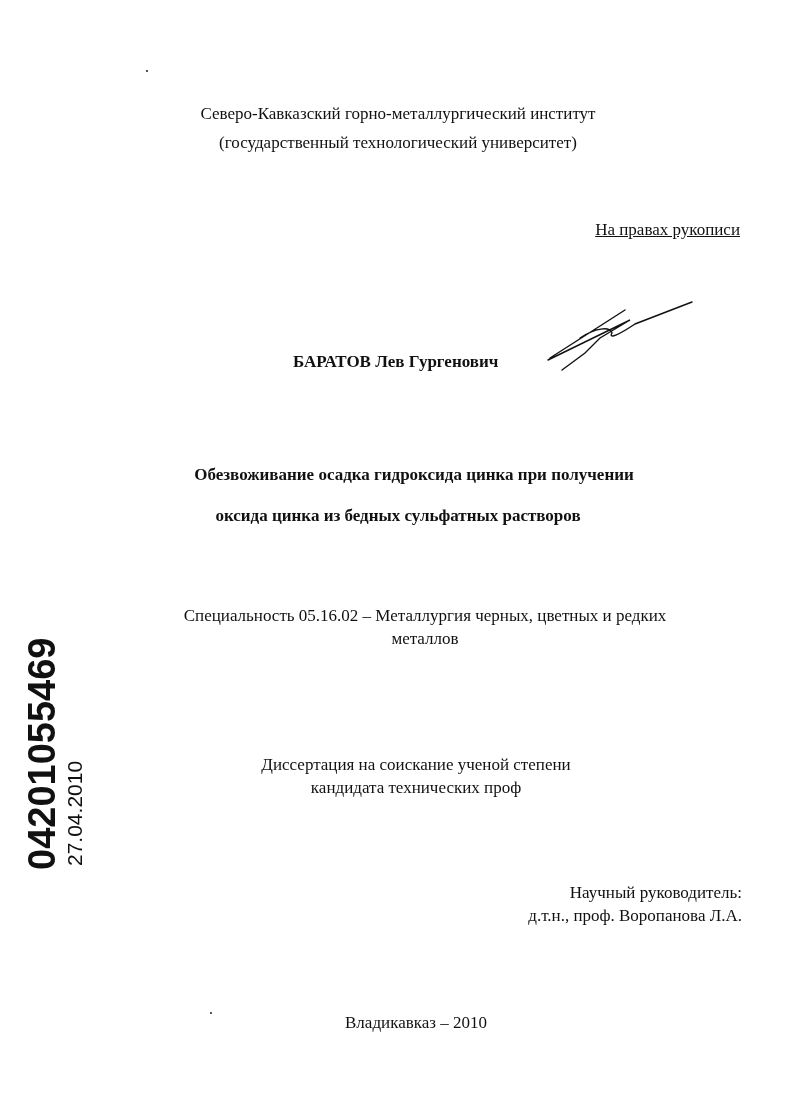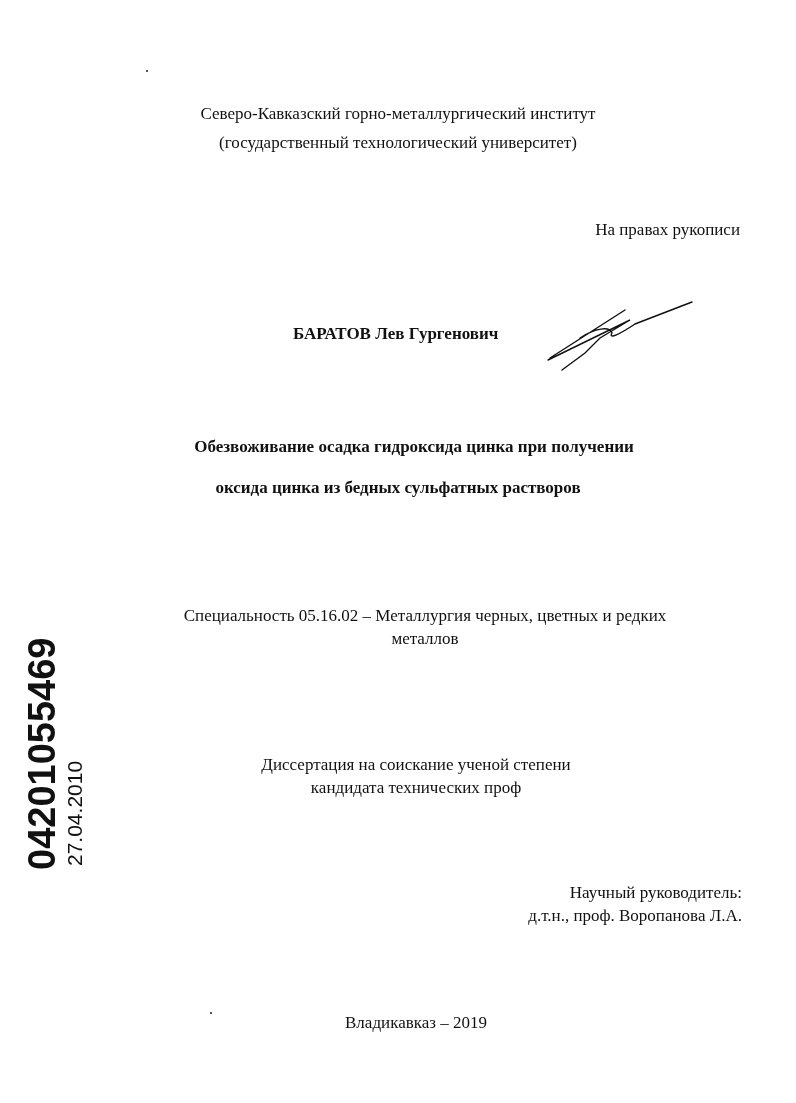--- a/index.html
+++ b/index.html
@@ -1,52 +1,52 @@
 <!DOCTYPE html>
 <html><head>
 <meta charset="utf-8">
 <style>
   html, body { margin: 0; padding: 0; background: #ffffff; }
   body { width: 796px; height: 1103px; position: relative; overflow: hidden;
          font-family: "Liberation Serif", "DejaVu Serif", serif; color: #111; }
   .abs { position: absolute; }
   .center { left: 0; width: 796px; text-align: center; font-family: Liberation Serif, serif; }
   .t17 { font-size: 17px; line-height: 26px; }
-  .bold { font-weight: bold; }
+  .bold { font-weight: bold; margin-top: 28px; }
   .stamp { position: absolute; left: 20px; top: 870px; transform-origin: 0 0;
            transform: rotate(-90deg); font-family: "Liberation Sans", "DejaVu Sans", sans-serif; white-space: nowrap; }
   .dot { position: absolute; width: 2px; height: 2px; background: #555; }
 </style>
 </head>
 <body>
 
 <div class="dot" style="left:146px; top:70px;"></div>
 <div class="dot" style="left:210px; top:1012px;"></div>
 
 <div class="abs center t17" style="top:101px;">Северо-Кавказский горно-металлургический институт</div>
 <div class="abs center t17" style="top:130px;">(государственный технологический университет)</div>
 
-<div class="abs t17" style="top:217px; right:56px; text-align:right;">На правах рукописи</div>
+<div class="abs t17" style="top:217px; right:56px; text-align:right;text-decoration:underline;">На правах рукописи</div>
 
 <div class="abs t17 bold" style="top:321px; left:293px;">БАРАТОВ Лев Гургенович</div>
 
 <svg class="abs" style="left:540px; top:298px;" width="160" height="75" viewBox="0 0 160 75">
   <path d="M10 60 L85 12 M8 62 L90 22 L60 40 L45 55 L22 72 M40 40 C55 30 70 28 72 35 C68 42 80 36 95 26 L152 4" fill="none" stroke="#111" stroke-width="1.4" stroke-linecap="round"></path>
 </svg>
 
 <div class="abs center t17 bold" style="top:434px; left:16px;">Обезвоживание осадка гидроксида цинка при получении</div>
 <div class="abs center t17 bold" style="top:475px; left:0;">оксида цинка из бедных сульфатных растворов</div>
 
 <div class="abs center t17" style="top:603px; left:54px; width:742px;">Специальность  05.16.02 – Металлургия черных, цветных и редких</div>
 <div class="abs center t17" style="top:626px; left:54px; width:742px;">металлов</div>
 
 <div class="abs center t17" style="top:752px; left:36px; width:760px;">Диссертация на соискание ученой степени</div>
 <div class="abs center t17" style="top:775px; left:36px; width:760px;">кандидата технических проф</div>
 
 <div class="abs t17" style="top:880px; right:54px; ">Научный руководитель:</div>
 <div class="abs t17" style="top:903px; right:54px; text-align:right;">д.т.н., проф. Воропанова Л.А.</div>
 
-<div class="abs center t17" style="top:1010px; left:36px; width:760px;">Владикавказ – 2019</div>
+<div class="abs center t17" style="top:1010px; left:36px; width:760px;">Владикавказ – 2010</div>
 
 <div class="stamp">
   <div style="font-size:38px; font-weight:bold; line-height:44px; letter-spacing:0px;">04201055469</div>
   <div style="font-size:21px; line-height:22px; padding-left:4px;">27.04.2010</div>
 </div>
 
 </body></html>

